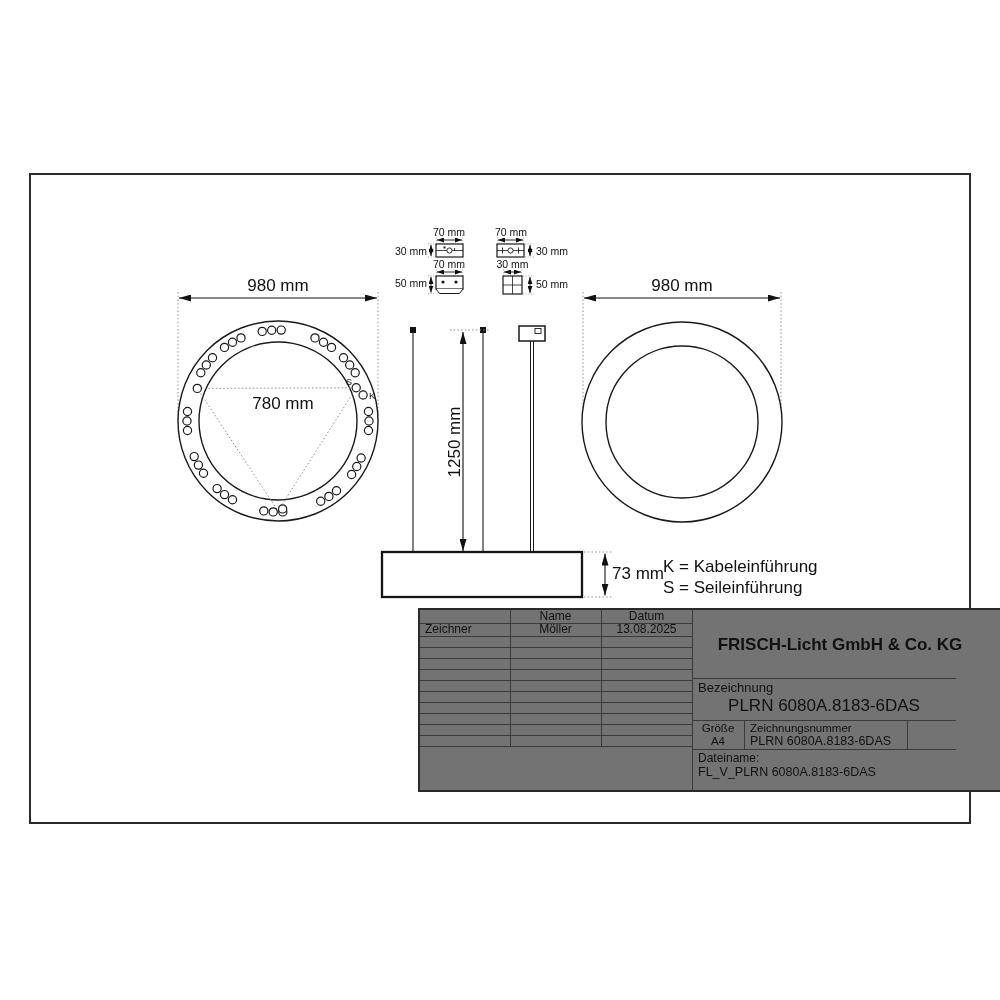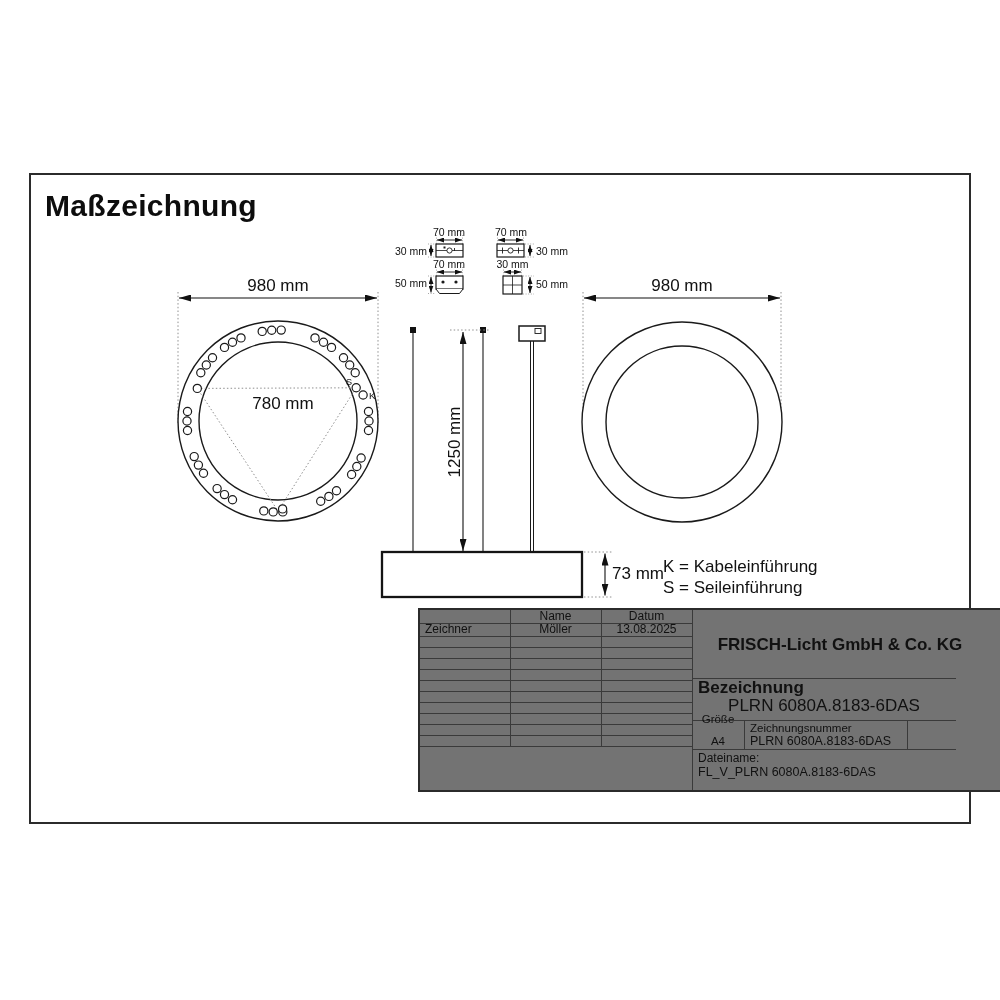--- a/index.html
+++ b/index.html
@@ -29,21 +29,20 @@
   .b{font-weight:normal;}
   .company-cell{display:flex;align-items:center;justify-content:center;
                 font-size:17px;font-weight:bold;}
 </style>
 </head>
 <body>
 
 <div class="page">
   <div class="frame"></div>
 
-  <div class="title">Maßzeichnung</div>
 
 
   <svg class="drawing" width="1000" height="1000" viewBox="0 0 1000 1000">
     <defs>
       <marker id="arr" markerUnits="userSpaceOnUse" markerWidth="12" markerHeight="7" refX="12" refY="3.5" orient="auto-start-reverse">
         <path d="M0,0 L12,3.5 L0,7 Z" fill="#111"></path>
       </marker>
       <marker id="arrs" markerUnits="userSpaceOnUse" markerWidth="7" markerHeight="5" refX="7" refY="2.5" orient="auto-start-reverse">
         <path d="M0,0 L7,2.5 L0,5 Z" fill="#111"></path>
       </marker>
@@ -232,22 +231,22 @@
     <div class="vl" style="left:324px;top:110px;height:29px;"></div>
     <div class="vl" style="left:487px;top:110px;height:29px;"></div>
 
     <div class="tcell ctr" style="left:90px;top:0;width:91px;height:13px;">Name</div>
     <div class="tcell ctr" style="left:181px;top:0;width:91px;height:13px;">Datum</div>
     <div class="tcell" style="left:5px;top:13px;width:84px;height:13px;">Zeichner</div>
     <div class="tcell ctr b" style="left:90px;top:13px;width:91px;height:13px;">Möller</div>
     <div class="tcell ctr b" style="left:181px;top:13px;width:91px;height:13px;">13.08.2025</div>
 
     <div class="tcell company-cell" style="left:288px;top:0;width:264px;height:68px;">FRISCH-Licht GmbH &amp; Co. KG</div>
-    <div class="tcell" style="left:278px;top:71px;width:250px;height:13px;font-size:17px;font-weight:bold;">Bezeichnung</div>
+    <div class="tcell" style="left:278px;top:71px;width:250px;height:13px;font-size:13px;">Bezeichnung</div>
     <div class="tcell ctr b" style="left:272px;top:86px;width:264px;height:20px;font-size:17px;line-height:20px;">PLRN 6080A.8183-6DAS</div>
-    <div class="tcell ctr" style="left:272px;top:103px;width:52px;height:13px;font-size:11.5px;">Größe</div>
+    <div class="tcell ctr" style="left:272px;top:112px;width:52px;height:13px;font-size:11.5px;">Größe</div>
     <div class="tcell ctr b" style="left:272px;top:125px;width:52px;height:13px;font-size:11.5px;">A4</div>
     <div class="tcell" style="left:330px;top:112px;width:155px;height:13px;font-size:11.5px;">Zeichnungsnummer</div>
     <div class="tcell b" style="left:330px;top:125px;width:155px;height:13px;font-size:12.5px;">PLRN 6080A.8183-6DAS</div>
     <div class="tcell" style="left:278px;top:142px;width:250px;height:13px;">Dateiname:</div>
     <div class="tcell b" style="left:278px;top:156px;width:250px;height:13px;font-size:12.5px;">FL_V_PLRN 6080A.8183-6DAS</div>
   </div>
 </div>
 
 </body></html>

